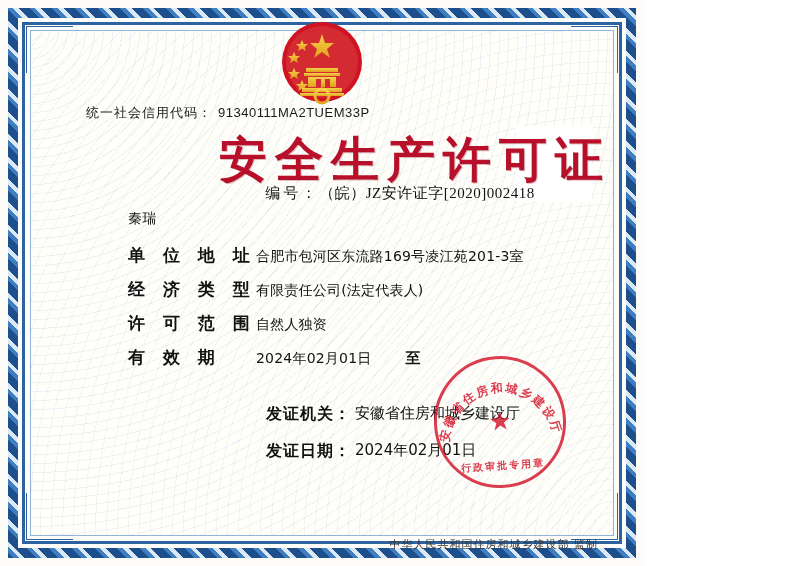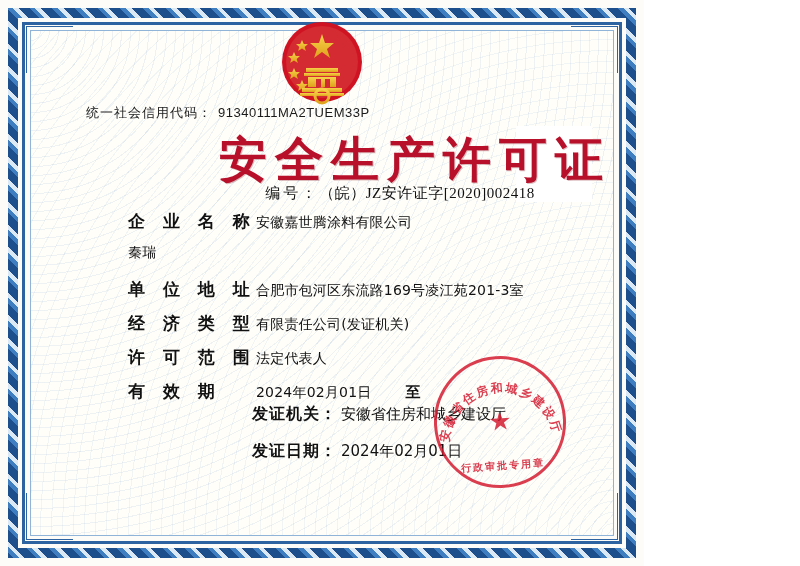--- a/index.html
+++ b/index.html
@@ -175,24 +175,25 @@
   
   .issuer {
     position: absolute;
     right: 62px;
     bottom: 88px;
     text-align: left;
     width: 330px;
   }
   .issuer .irow {
     display: flex;
-    align-items: center;
+    align-items: flex-start;
     justify-content: flex-start;
     margin-bottom: 16px;
     font-family: "DejaVu Sans", sans-serif;
+    margin-left: 14px;
   }
   .issuer .ilabel {
     font-size: 16px;
     font-weight: bold;
     letter-spacing: 1px;
     color: #111;
     white-space: nowrap;
   }
   .issuer .ivalue {
     font-size: 15px;
@@ -749,37 +750,33 @@
   </div>
 
   <div class="title">安全生产许可证</div>
 
   <div class="serial">
     <span class="label">编号：</span><span>（皖）JZ安许证字[2020]002418</span>
   </div>
 
   <div class="fields">
     <div class="row">
-      <div class="label">企 业 名 称</div>
-      <div class="value">安徽嘉世腾涂料有限公司</div>
-    </div>
-    <div class="row">
       <div class="value">秦瑞</div>
     </div>
     <div class="row">
       <div class="label">单 位 地 址</div>
       <div class="value small">合肥市包河区东流路169号凌江苑201-3室</div>
     </div>
     <div class="row">
       <div class="label">经 济 类 型</div>
-      <div class="value small">有限责任公司(发证机关)</div>
+      <div class="value small">有限责任公司(法定代表人)</div>
     </div>
     <div class="row">
       <div class="label">许 可 范 围</div>
-      <div class="value">法定代表人</div>
+      <div class="value">自然人独资</div>
     </div>
     <div class="row">
       <div class="label">有 效 期</div>
       <div class="value small">2024年02月01日</div>
       <div class="mid">至</div>
     </div>
   </div>
 
   <div class="issuer">
     <div class="irow">
@@ -798,14 +795,15 @@
         <path id="arcpath" d="M 10,66 A 53,53 0 0 1 116,66" fill="none"></path>
       </defs>
       <text font-size="12" font-family="DejaVu Sans, sans-serif" font-weight="bold" fill="#d2142a" letter-spacing="2">
         <textPath href="#arcpath" startOffset="50%" text-anchor="middle" id="sealTopText">安徽省住房和城乡建设厅</textPath>
       </text>
     </svg>
     <div class="seal-star">★</div>
     <div class="seal-bottom">行政审批专用章</div>
   </div>
 
+  <div class="footer">中华人民共和国住房和城乡建设部 监制</div>
 
 </div>
 
 </body></html>

